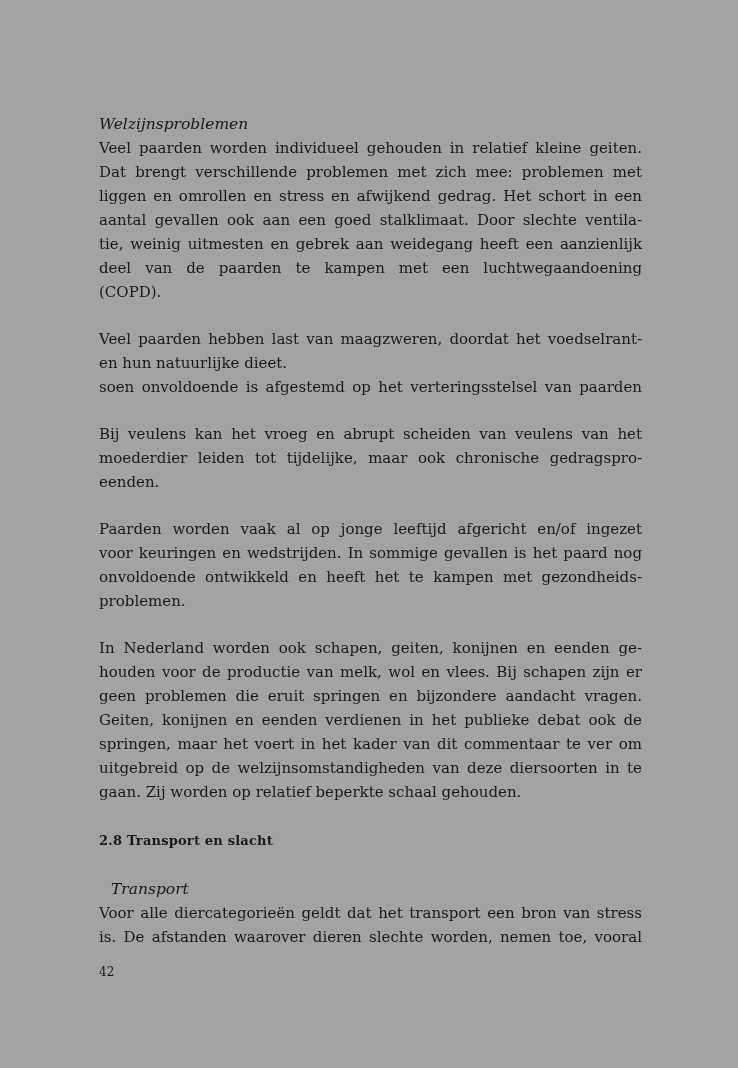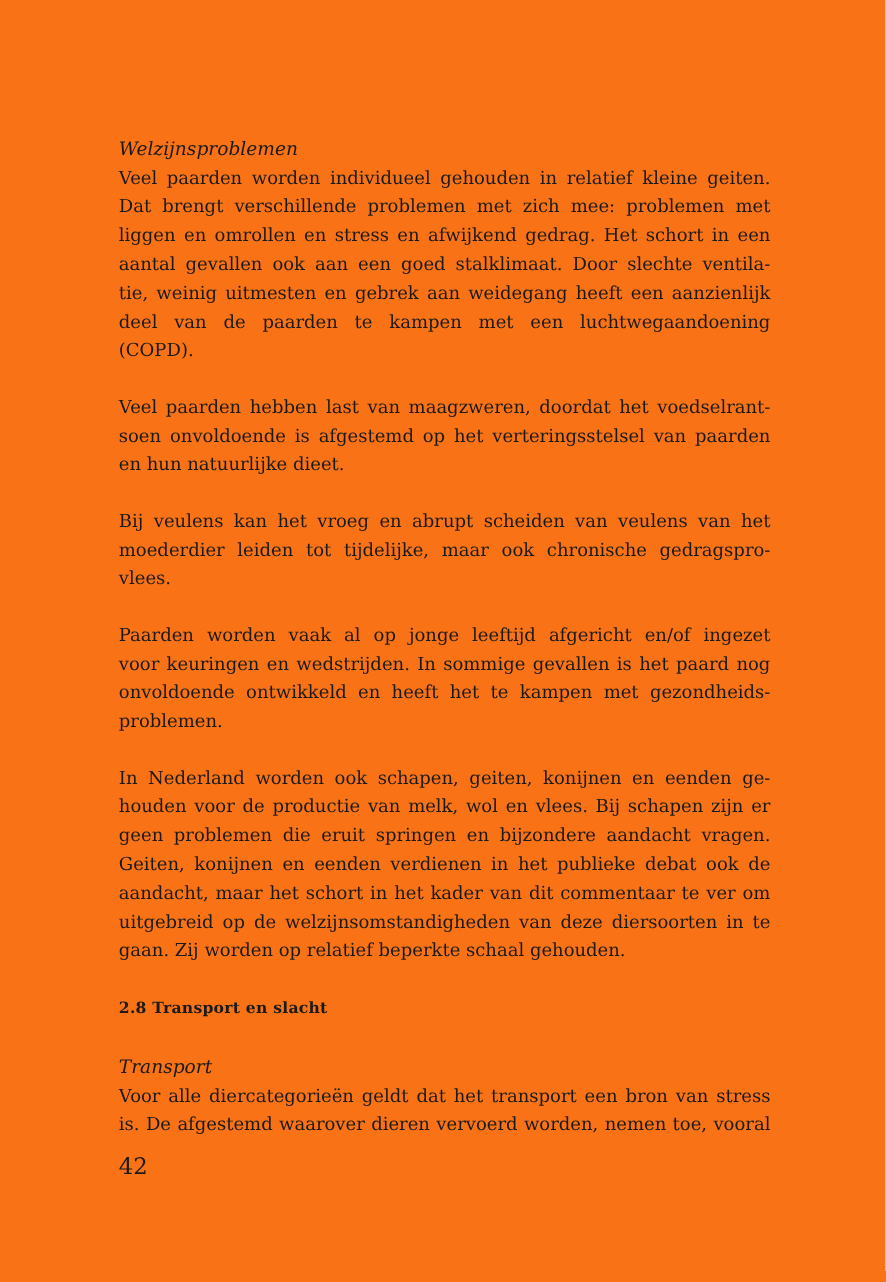--- a/index.html
+++ b/index.html
@@ -4,21 +4,21 @@
 <style>
   html, body {
     margin: 0;
     padding: 0;
     background: #ffffff;
   }
   .page {
     position: relative;
     width: 738px;
     height: 1068px;
-    background: #f97316;
+    background: #a3a3a3;
     font-family: "DejaVu Serif", serif;
     color: #1a1a1a;
     overflow: hidden;
   }
   .textblock {
     position: absolute;
     left: 99px;
     top: 112px;
     width: 543px;
     font-size: 15px;
@@ -41,26 +41,27 @@
   }
   .section-heading {
     margin: 22px 0 0 0;
     font-size: 13px;
     font-weight: bold;
     line-height: 30px;
     letter-spacing: 0.2px;
   }
   .subheading.sub2 {
     margin-top: 21px;
+    margin-left: 12px;
   }
   .page-number {
     position: absolute;
     left: 99px;
     top: 960px;
-    font-size: 19px;
+    font-size: 12px;
     line-height: 24px;
   }
 </style>
 </head>
 <body>
 
 <div class="page">
   <div class="textblock">
 
     <div class="subheading">Welzijnsproblemen</div>
@@ -70,52 +71,52 @@
         <div class="ln">Dat brengt verschillende problemen met zich mee: problemen met</div>
         <div class="ln">liggen en omrollen en stress en afwijkend gedrag. Het schort in een</div>
         <div class="ln">aantal gevallen ook aan een goed stalklimaat. Door slechte ventila-</div>
         <div class="ln">tie, weinig uitmesten en gebrek aan weidegang heeft een aanzienlijk</div>
         <div class="ln">deel van de paarden te kampen met een luchtwegaandoening</div>
         <div class="ln last">(COPD).</div>
       </div>
 
     <div class="para gap">
         <div class="ln">Veel paarden hebben last van maagzweren, doordat het voedselrant-</div>
+        <div class="ln last">en hun natuurlijke dieet.</div>
         <div class="ln">soen onvoldoende is afgestemd op het verteringsstelsel van paarden</div>
-        <div class="ln last">en hun natuurlijke dieet.</div>
       </div>
 
     <div class="para gap">
         <div class="ln">Bij veulens kan het vroeg en abrupt scheiden van veulens van het</div>
         <div class="ln">moederdier leiden tot tijdelijke, maar ook chronische gedragspro-</div>
-        <div class="ln last">vlees.</div>
+        <div class="ln last">eenden.</div>
       </div>
 
     <div class="para gap">
         <div class="ln">Paarden worden vaak al op jonge leeftijd afgericht en/of ingezet</div>
         <div class="ln">voor keuringen en wedstrijden. In sommige gevallen is het paard nog</div>
         <div class="ln">onvoldoende ontwikkeld en heeft het te kampen met gezondheids-</div>
         <div class="ln last">problemen.</div>
       </div>
 
     <div class="para gap">
         <div class="ln">In Nederland worden ook schapen, geiten, konijnen en eenden ge-</div>
         <div class="ln">houden voor de productie van melk, wol en vlees. Bij schapen zijn er</div>
         <div class="ln">geen problemen die eruit springen en bijzondere aandacht vragen.</div>
         <div class="ln">Geiten, konijnen en eenden verdienen in het publieke debat ook de</div>
-        <div class="ln">aandacht, maar het schort in het kader van dit commentaar te ver om</div>
+        <div class="ln">springen, maar het voert in het kader van dit commentaar te ver om</div>
         <div class="ln">uitgebreid op de welzijnsomstandigheden van deze diersoorten in te</div>
         <div class="ln last">gaan. Zij worden op relatief beperkte schaal gehouden.</div>
       </div>
 
     <h2 class="section-heading">2.8 Transport en slacht</h2>
 
     <div class="subheading sub2">Transport</div>
 
     <div class="para">
         <div class="ln">Voor alle diercategorieën geldt dat het transport een bron van stress</div>
-        <div class="ln">is. De afgestemd waarover dieren vervoerd worden, nemen toe, vooral</div>
+        <div class="ln">is. De afstanden waarover dieren slechte worden, nemen toe, vooral</div>
       </div>
 
   </div>
 
   <div class="page-number">42</div>
 </div>
 
 </body></html>

